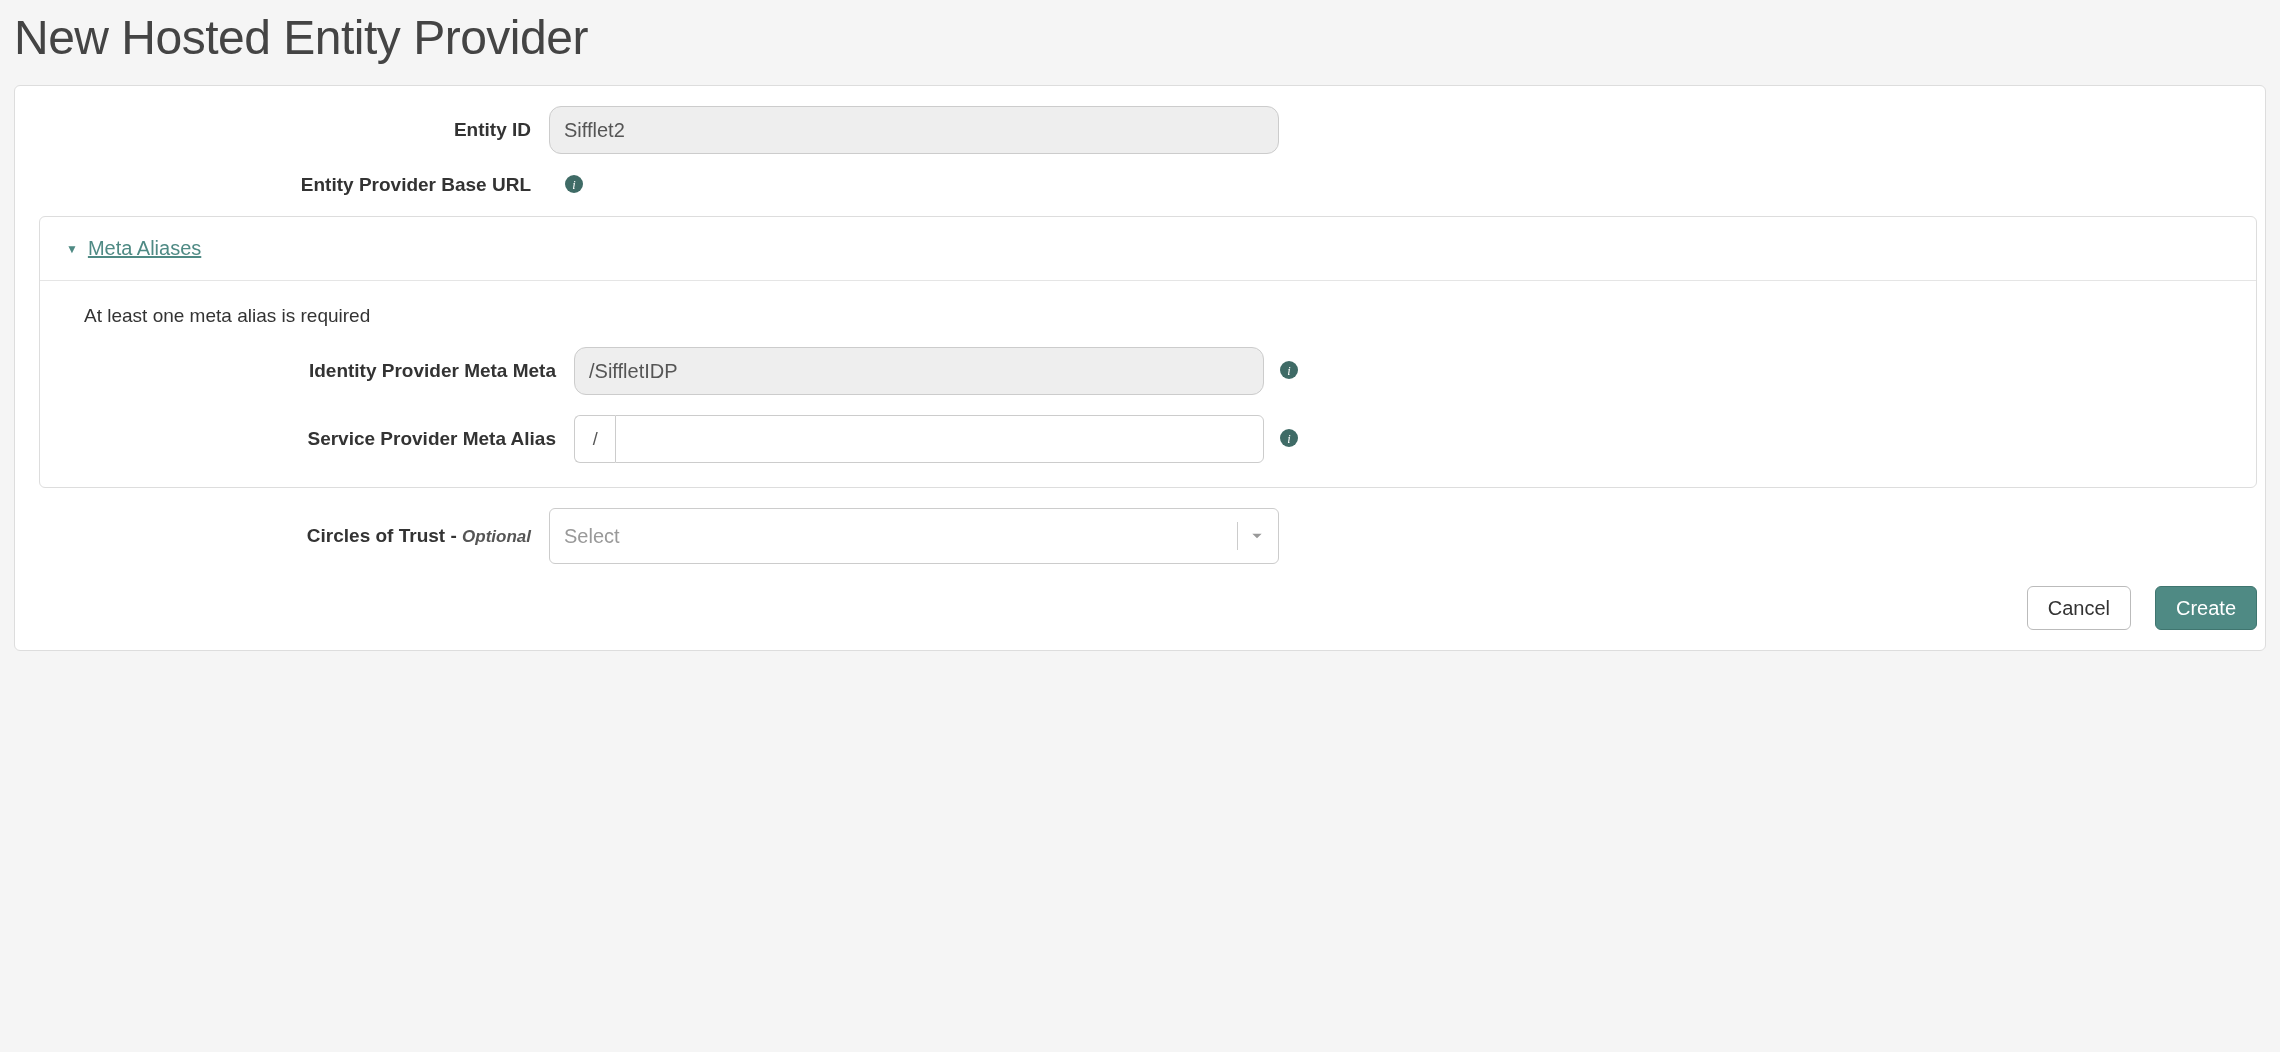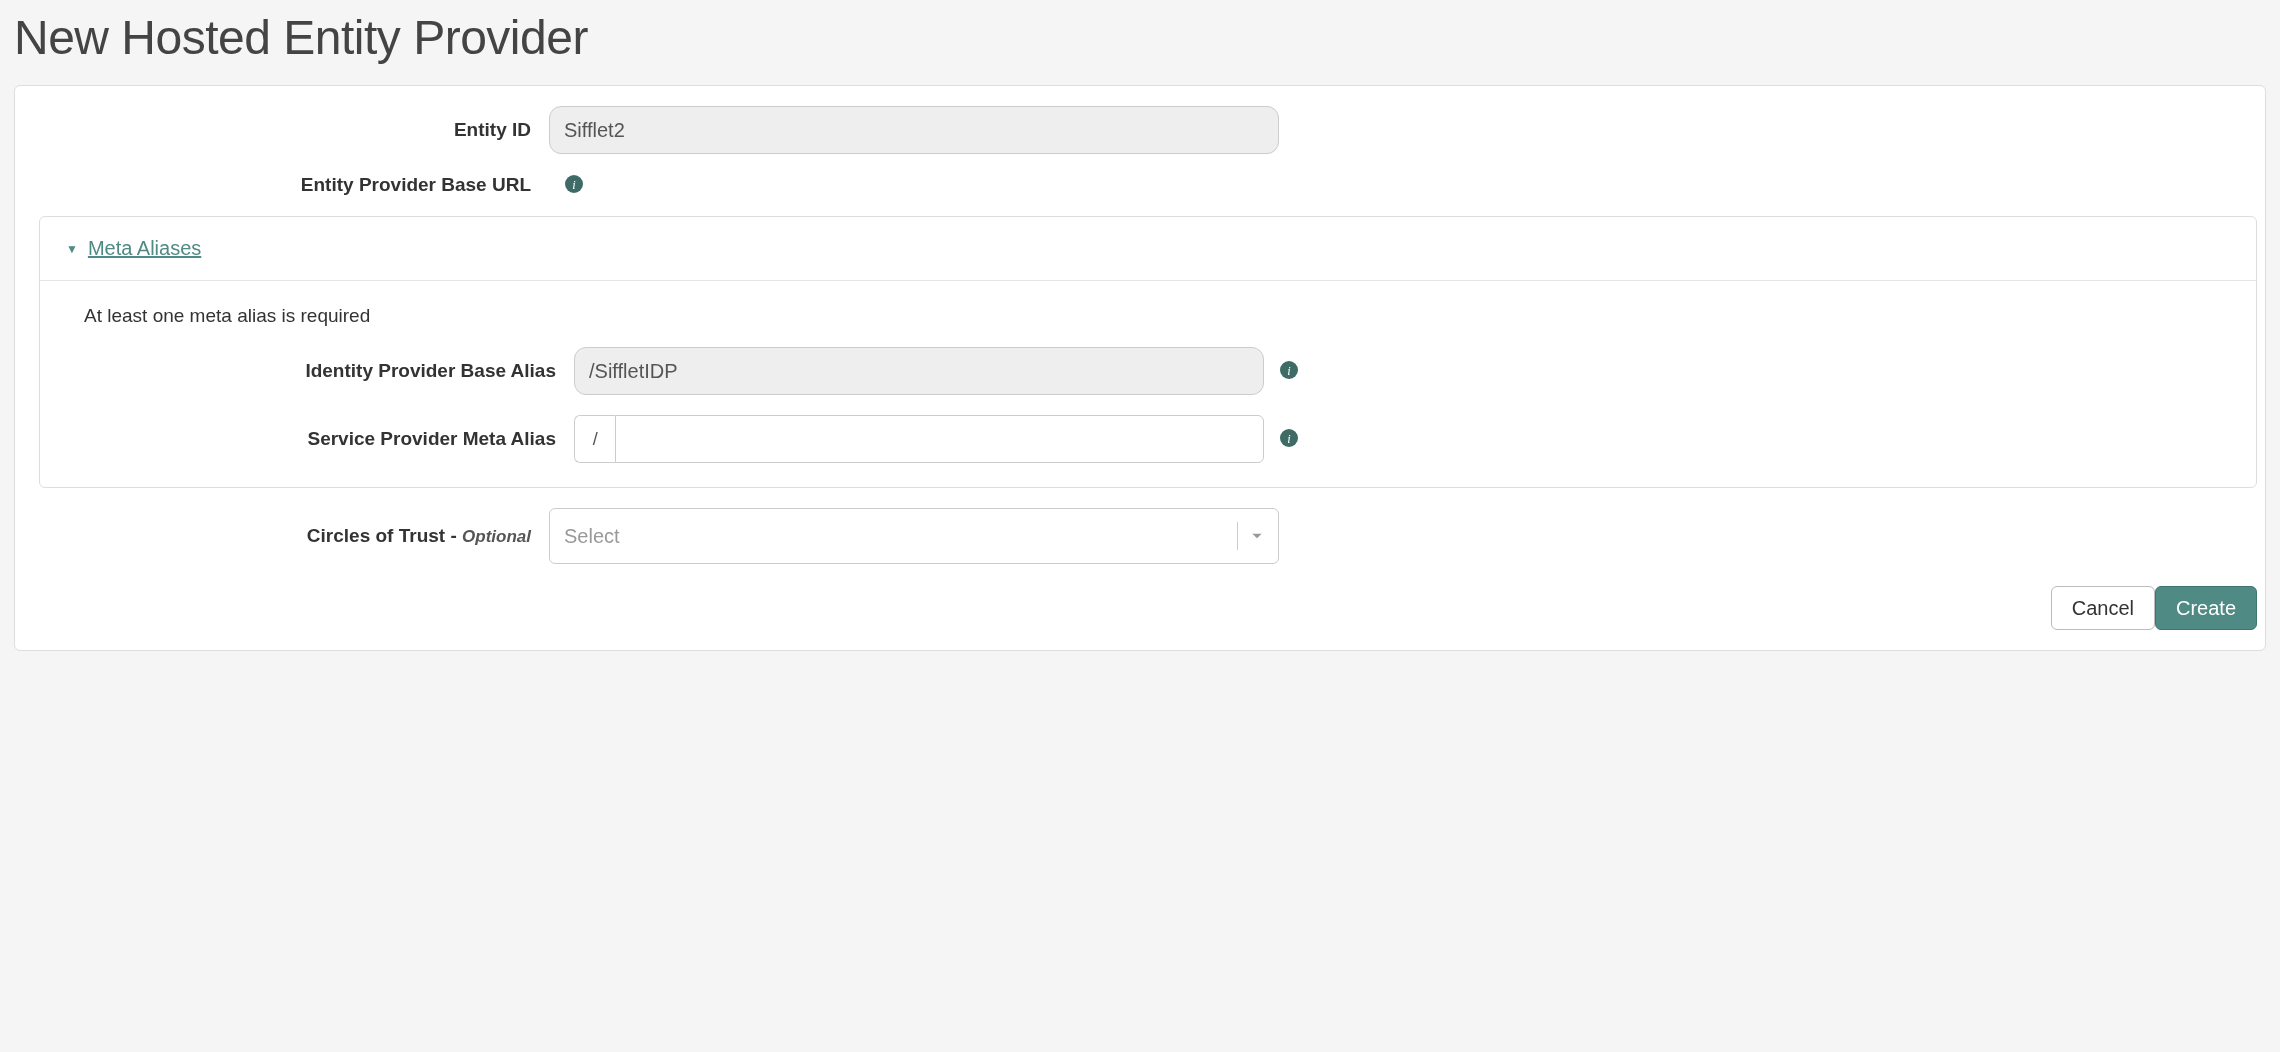--- a/index.html
+++ b/index.html
@@ -181,21 +181,21 @@
       align-items: center;
       color: #999;
     }
     .select-caret svg {
       width: 14px;
       height: 14px;
     }
     .button-row {
       display: flex;
       justify-content: flex-end;
-      gap: 0;
+      gap: 24px;
       margin-top: 22px;
     }
     .btn {
       height: 44px;
       padding: 0 20px;
       font-size: 20px;
       border-radius: 6px;
       cursor: pointer;
       display: inline-flex;
       align-items: center;
@@ -242,21 +242,21 @@
 
     <div class="sub-panel">
       <div class="sub-panel-header">
         <span class="caret">▼</span>
         <span class="sub-panel-title">Meta Aliases</span>
       </div>
       <div class="sub-panel-body">
         <div class="hint-text">At least one meta alias is required</div>
 
         <div class="inner-form-row">
-          <label class="inner-label">Identity Provider Base Alias</label>
+          <label class="inner-label">Identity Provider Meta Meta</label>
           <div class="inner-control">
             <input type="text" class="text-input" readonly="" value="/SiffletIDP" style="">
           </div>
           <div class="help-col">
             <span class="info-icon">
               <svg viewBox="0 0 16 16" fill="currentColor">
                   <circle cx="8" cy="8" r="8"></circle>
                   <text x="8" y="12" text-anchor="middle" font-size="11" font-family="Georgia" font-style="italic" fill="#fff">i</text>
                 </svg>
             </span>

